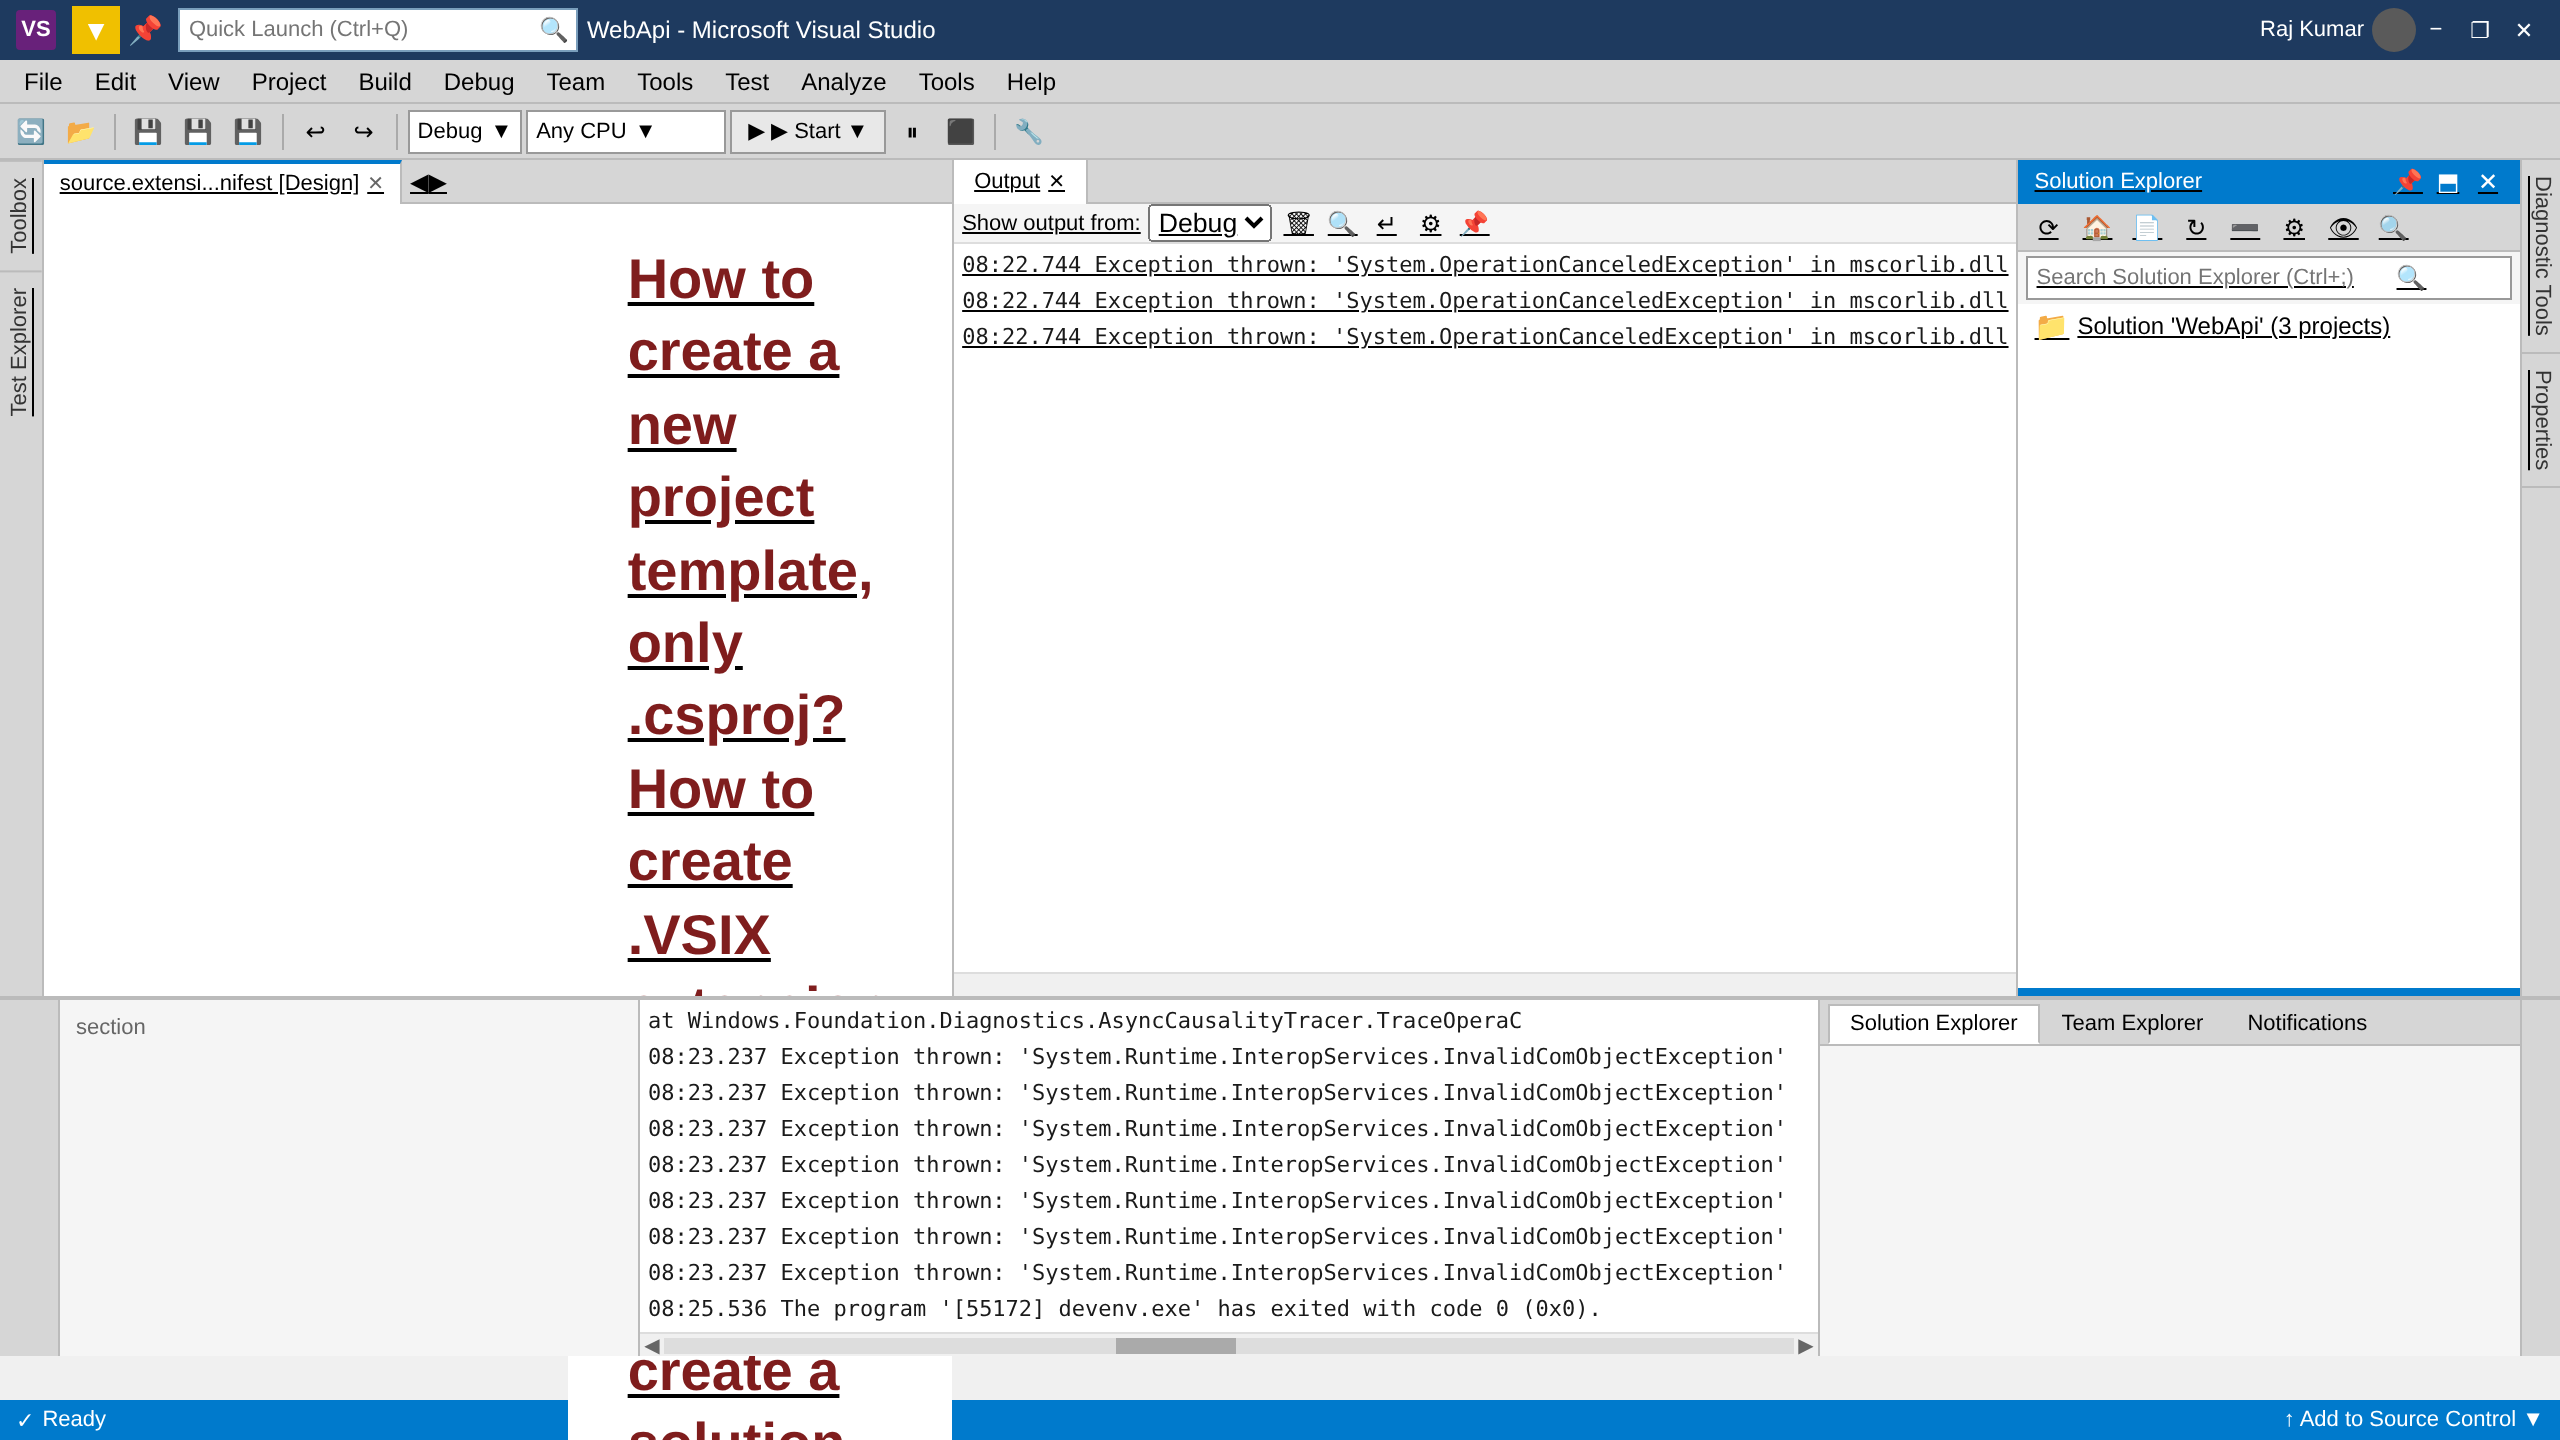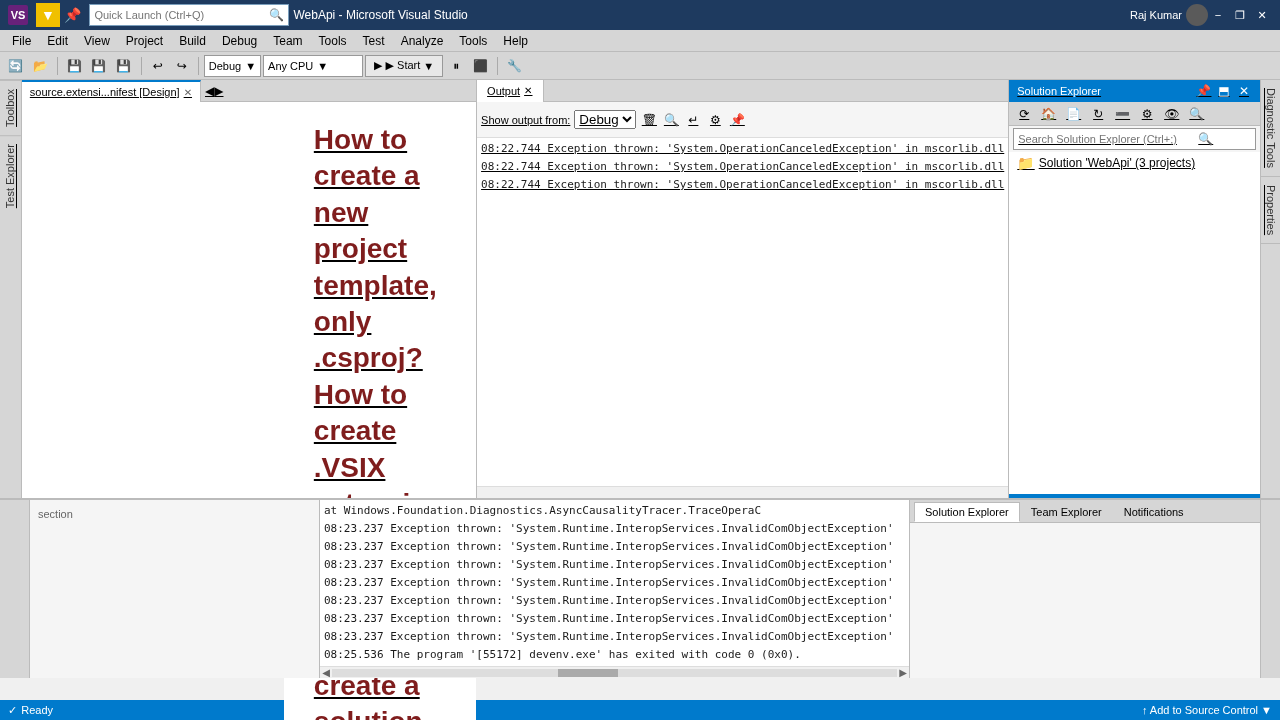--- a/index.html
+++ b/index.html
@@ -272,21 +272,21 @@
       background: white;
     }
     .output-tab .close-tab {
       margin-left: 4px;
       font-size: 10px;
     }
     #output-toolbar {
       display: flex;
       align-items: center;
       background: #f5f5f5;
-      height: 36px;
+      height: 20px;
       padding: 0 4px;
       border-bottom: 1px solid #ddd;
       gap: 4px;
     }
     .output-source {
       font-size: 11px;
       display: flex;
       align-items: center;
       gap: 4px;
     }

